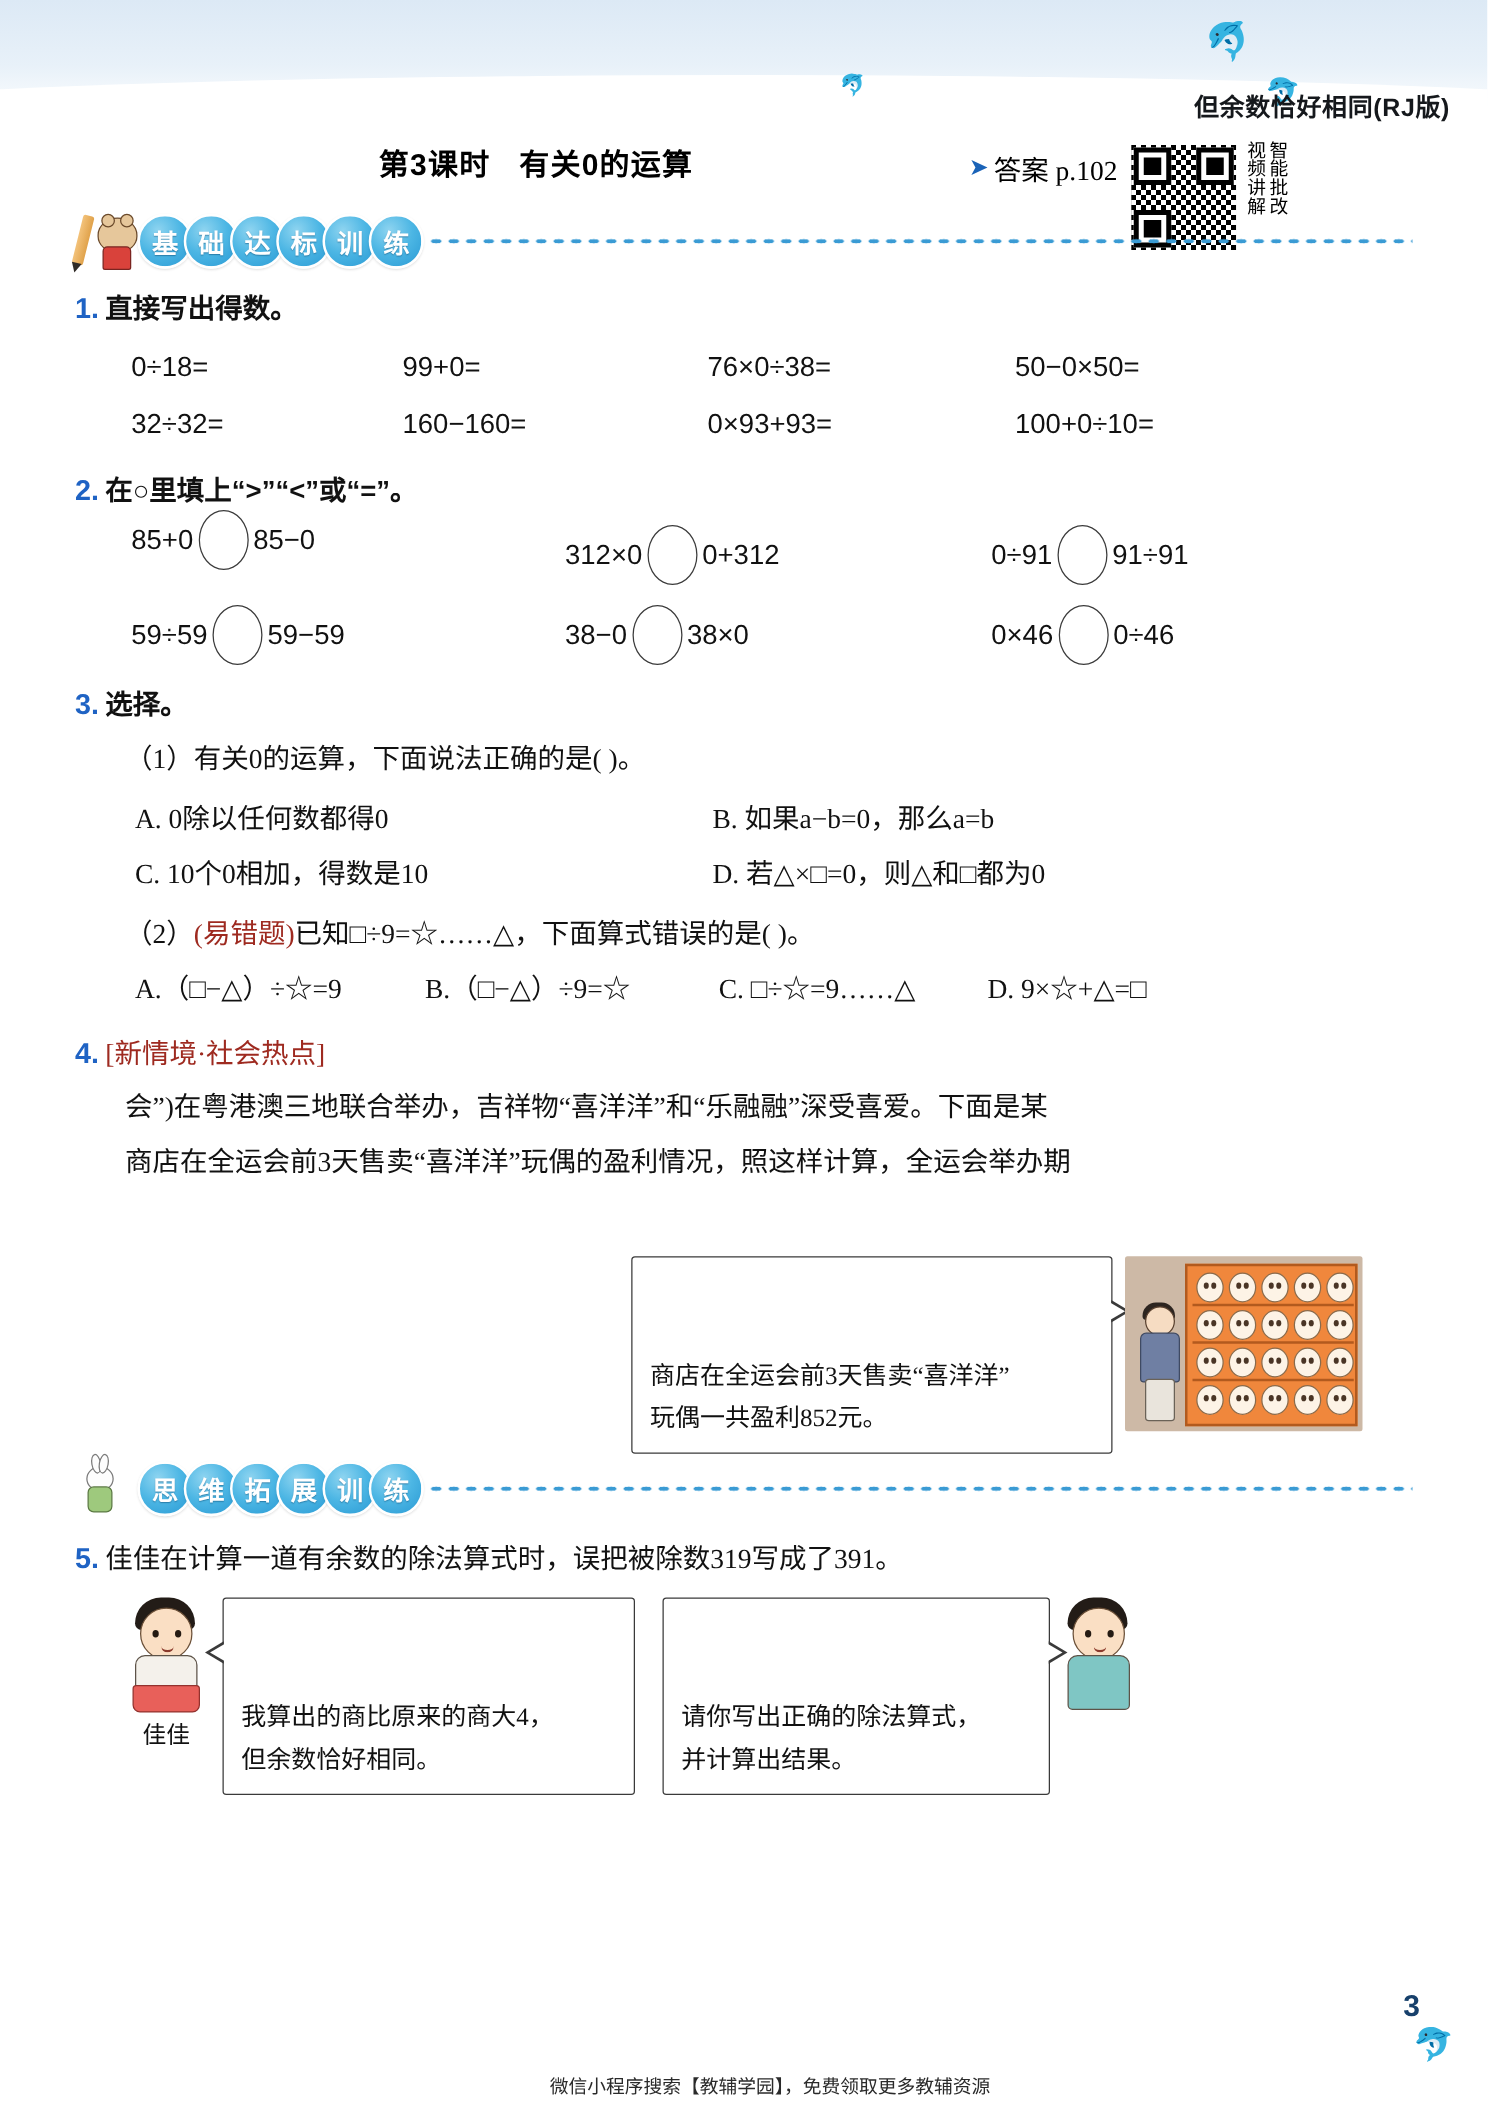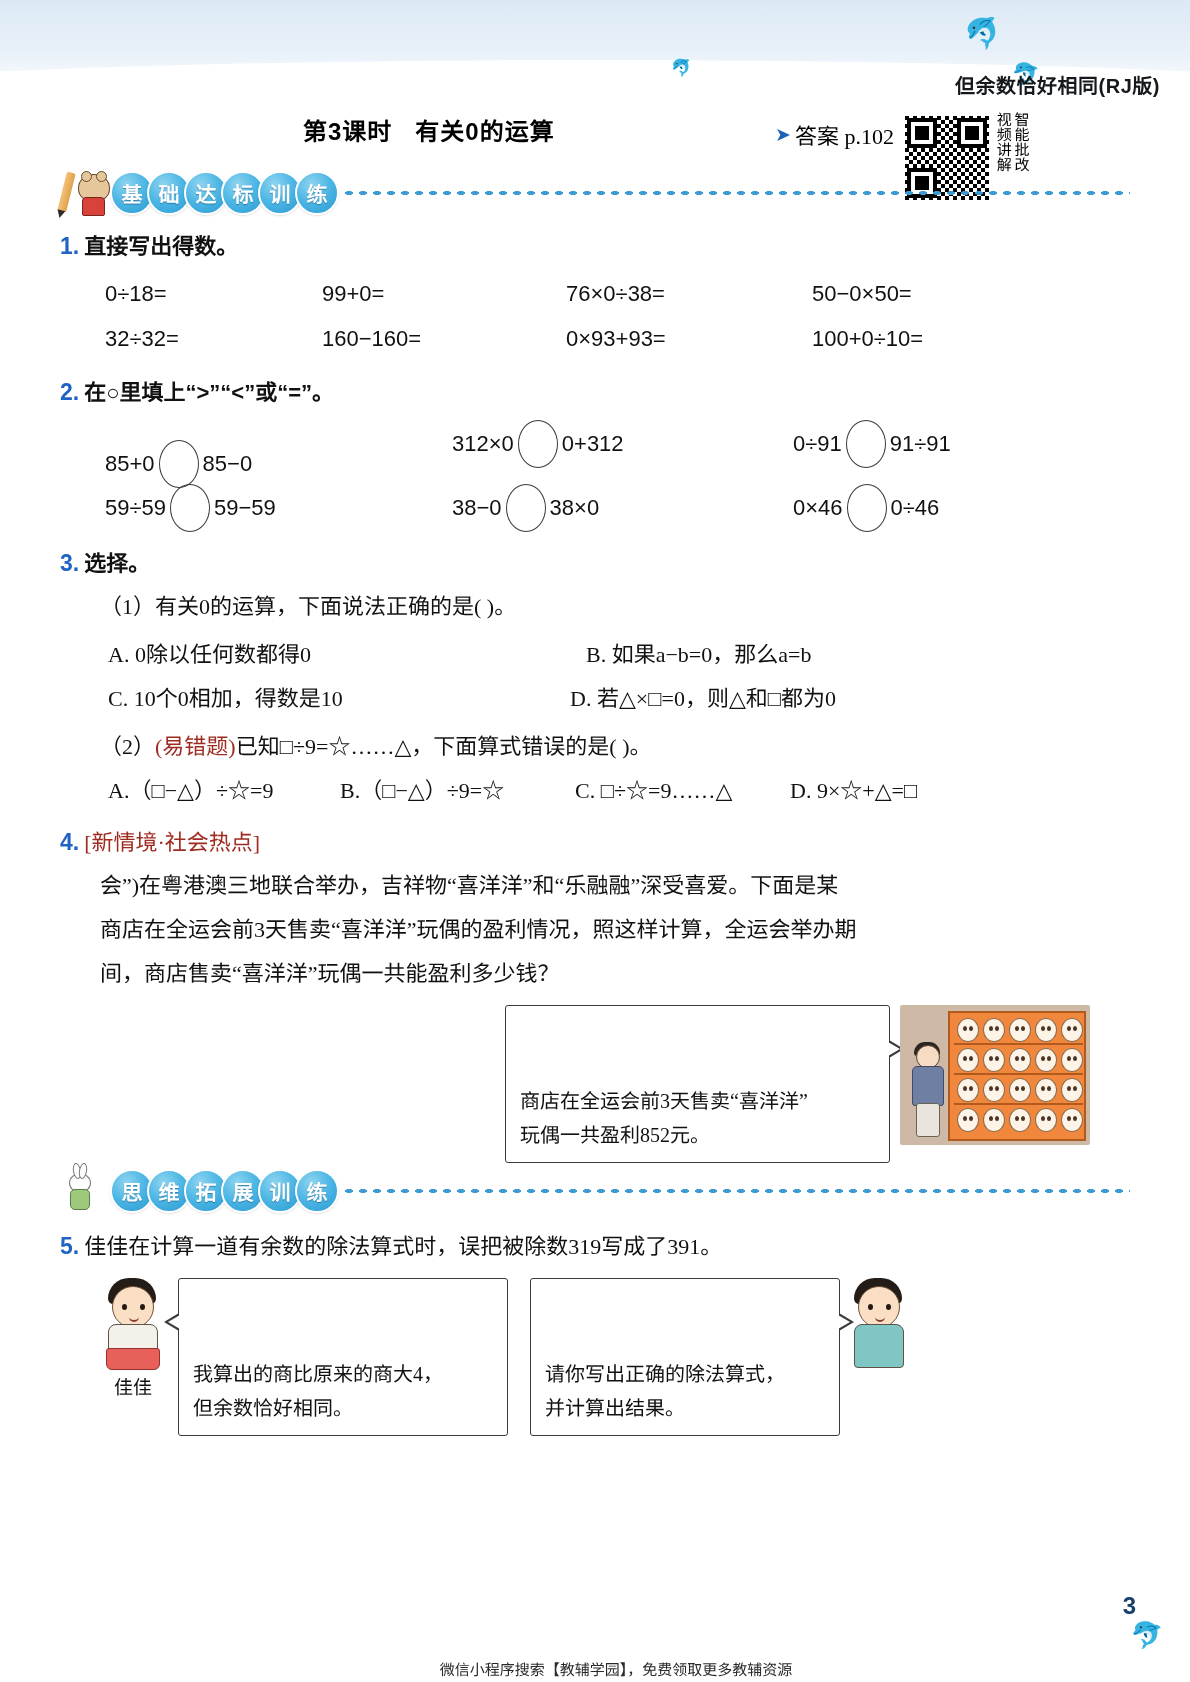--- a/index.html
+++ b/index.html
@@ -353,21 +353,21 @@
   <div class="expr" style="left:105px;top:326px;">32÷32=</div>
   <div class="expr" style="left:322px;top:326px;">160−160=</div>
   <div class="expr" style="left:566px;top:326px;">0×93+93=</div>
   <div class="expr" style="left:812px;top:326px;">100+0÷10=</div>
 
   <div class="qhead" style="left:60px;top:374px;">
     <span class="qnum">2.</span>
     <span class="txt">在○里填上“&gt;”“&lt;”或“=”。</span>
   </div>
 
-  <div class="cmp" style="left:105px;top:440px;">
+  <div class="cmp" style="left:105px;top:408px;">
     <span>85+0</span>
     <span class="circle"></span>
     <span>85−0</span>
   </div>
   <div class="cmp" style="left:452px;top:420px;justify-content:flex-end;">
     <span>312×0</span>
     <span class="circle"></span>
     <span>0+312</span>
   </div>
   <div class="cmp" style="left:793px;top:420px;">
@@ -392,42 +392,41 @@
   </div>
 
   <div class="qhead" style="left:60px;top:545px;">
     <span class="qnum">3.</span>
     <span class="txt">选择。</span>
   </div>
 
   <div class="sub" style="left:100px;top:588px;">（1）有关0的运算，下面说法正确的是(      )。</div>
 
   <div class="opt" style="left:108px;top:636px;">A. 0除以任何数都得0</div>
-  <div class="opt" style="left:586px;top:636px;">B. 如果a−b=0，那么a=b</div>
+  <div class="opt" style="left:570px;top:636px;">B. 如果a−b=0，那么a=b</div>
   <div class="opt" style="left:108px;top:680px;">C. 10个0相加，得数是10</div>
   <div class="opt" style="left:570px;top:680px;">D. 若△×□=0，则△和□都为0</div>
 
   <div class="sub" style="left:100px;top:728px;display:flex;align-items:baseline;">
     <span>（2）</span>
     <span class="redtag">(易错题)</span>
     <span>已知□÷9=☆……△，下面算式错误的是(      )。</span>
   </div>
 
   <div class="opt" style="left:108px;top:772px;">A.（□−△）÷☆=9</div>
   <div class="opt" style="left:340px;top:772px;">B.（□−△）÷9=☆</div>
   <div class="opt" style="left:575px;top:772px;">C. □÷☆=9……△</div>
   <div class="opt" style="left:790px;top:772px;">D. 9×☆+△=□</div>
 
   <div style="position:absolute;left:60px;top:824px;display:flex;align-items:baseline;">
     <span class="qnum">4.</span>
     <span class="redtag" style="font-size:22px;">[新情境·社会热点]</span>
   </div>
   <div class="para" style="left:100px;top:866px;">会”)在粤港澳三地联合举办，吉祥物“喜洋洋”和“乐融融”深受喜爱。下面是某</div>
   <div class="para" style="left:100px;top:910px;">商店在全运会前3天售卖“喜洋洋”玩偶的盈利情况，照这样计算，全运会举办期</div>
-  <div class="para" style="left:100px;top:954px;">间，商店售卖“喜洋洋”玩偶一共能盈利多少钱？</div>
 
   <div class="speech right-tail" style="left:505px;top:1005px;width:355px;">
     <span class="tail"></span>
     <span>商店在全运会前3天售卖“喜洋洋”
 玩偶一共盈利852元。</span>
   </div>
 
   <div class="shop">
     <div class="shelf">
       <div class="row" style="top:4px;">

